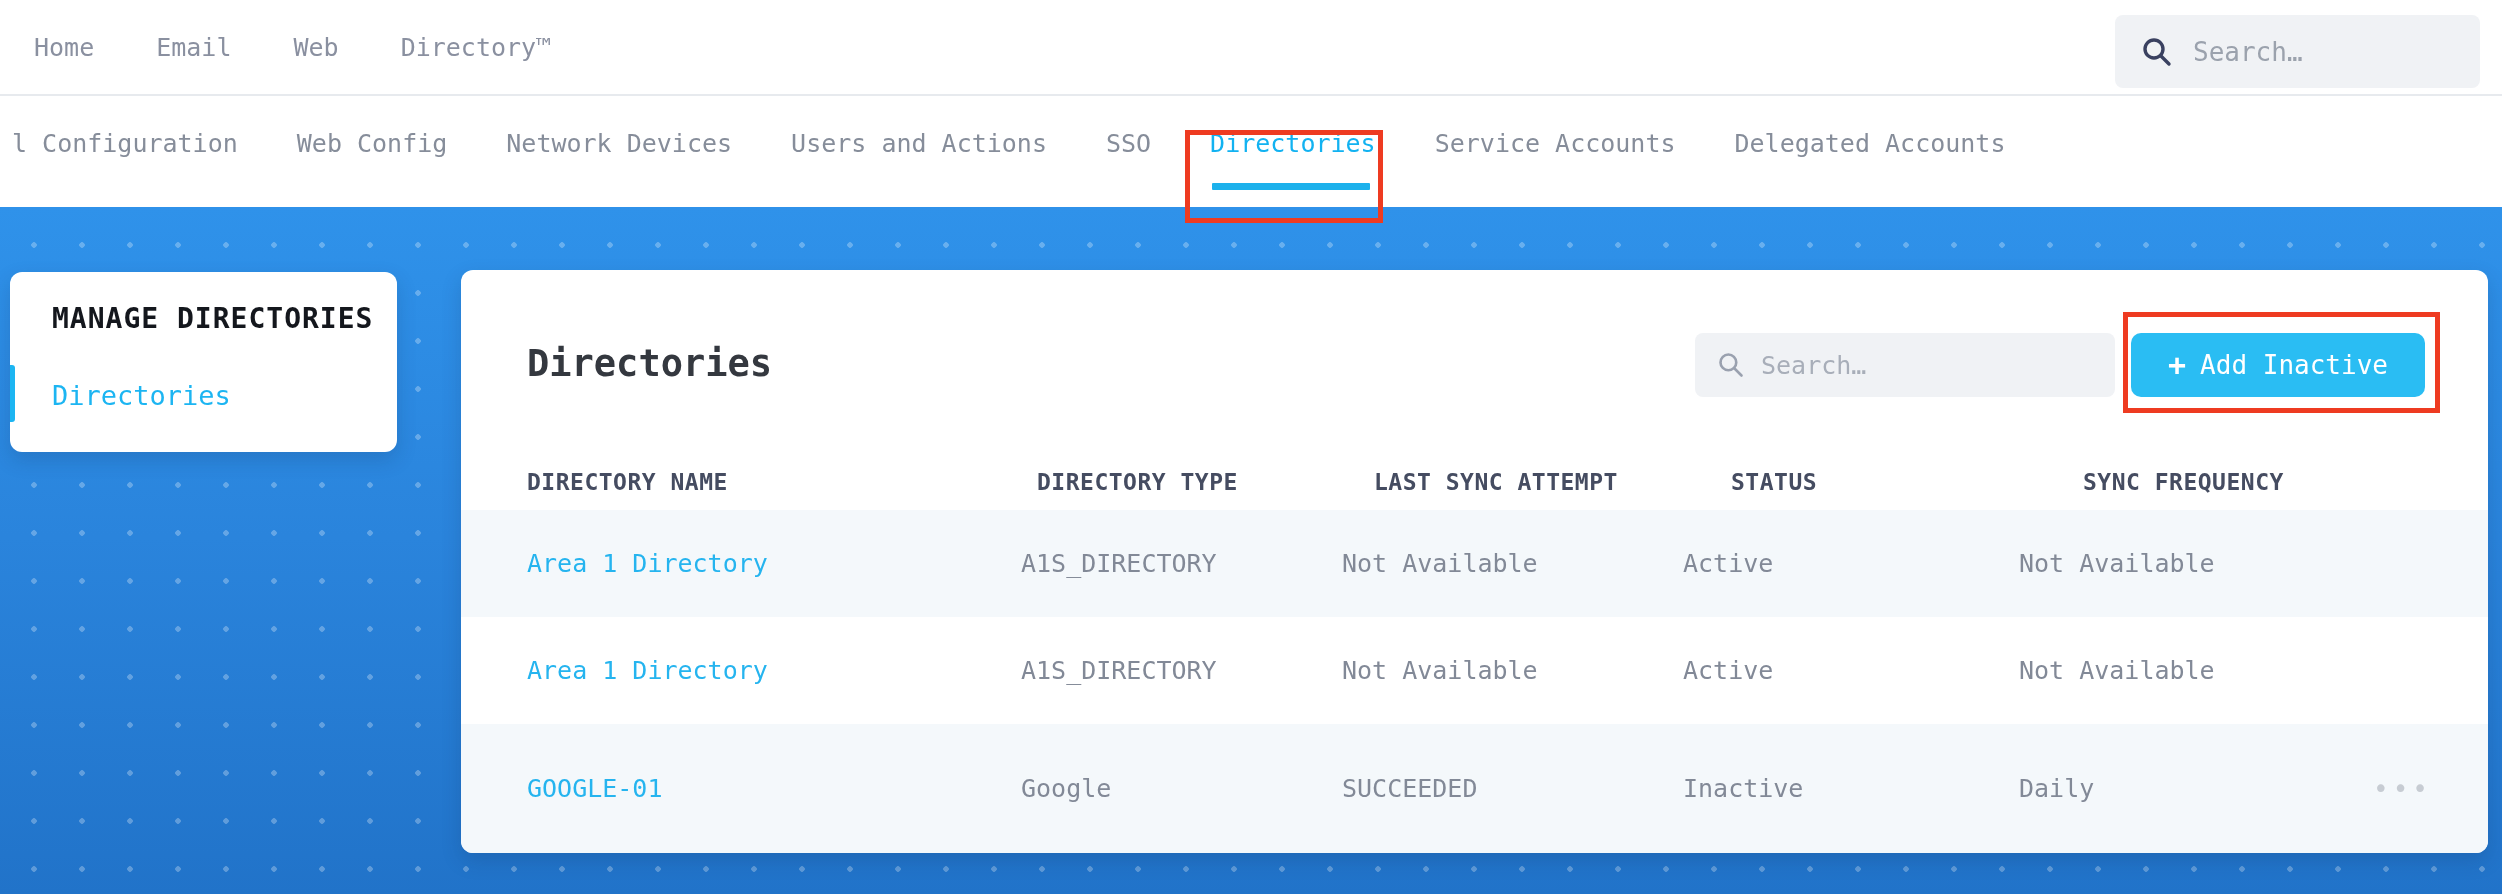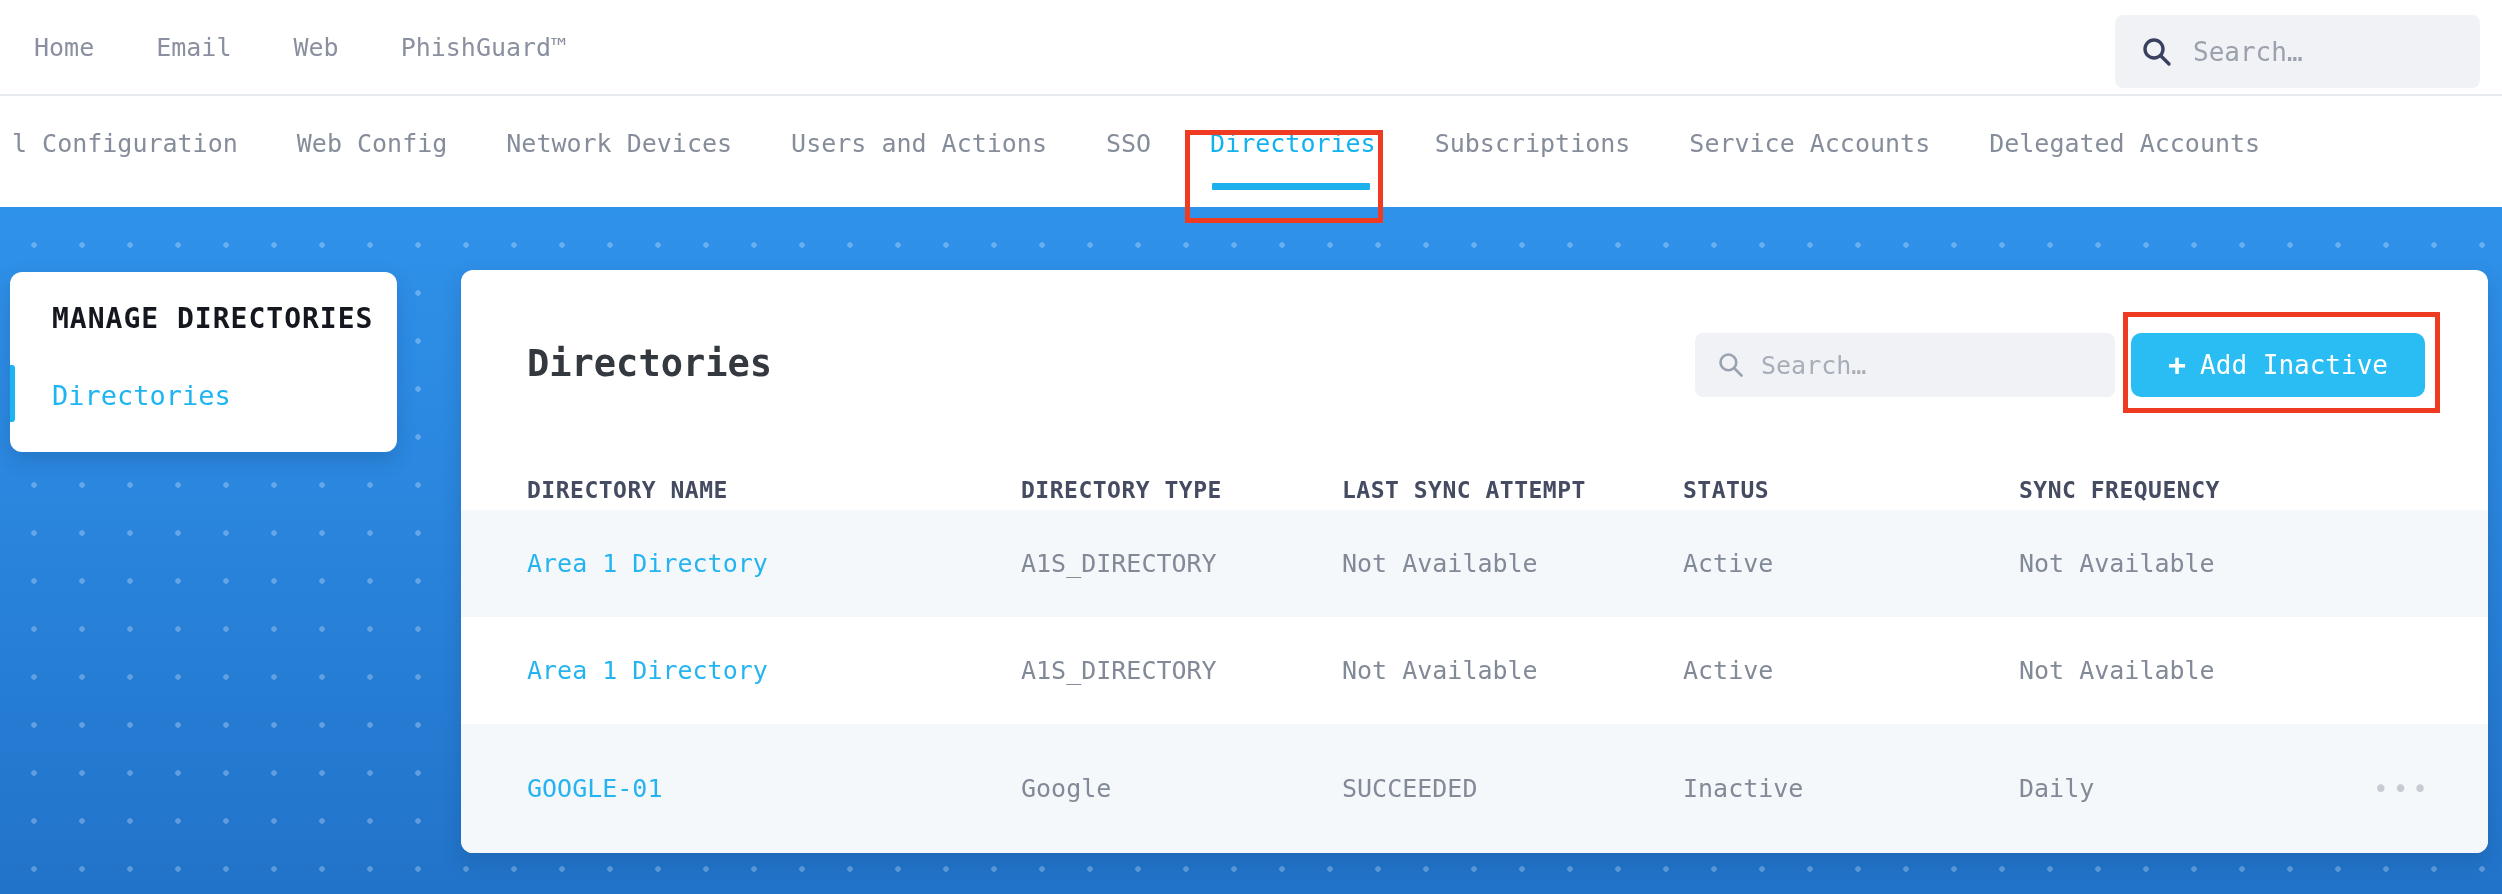--- a/index.html
+++ b/index.html
@@ -102,21 +102,21 @@
     font-family:inherit; font-size:26px; color:#ffffff;
   }
   .add-btn .plus { font-size:30px; font-weight:bold; line-height:1; }
 
   
   .t-grid {
     display:grid;
     grid-template-columns:494px 321px 341px 336px 340px 1fr;
     align-items:center; padding-left:66px;
   }
-  .thead { position:absolute; left:0; top:191px; width:100%; height:57px; }
+  .thead { position:absolute; left:0; top:183px; width:100%; height:57px;gap:16px; }
   .thead .th {
     font-size:23px; font-weight:bold; color:#454c61; letter-spacing:0.5px;
     white-space:nowrap;
   }
   .trow { position:absolute; left:0; width:100%; height:107px; }
   .trow.r1 { top:240px; background:#f4f8fb; }
   .trow.r2 { top:347px; background:#ffffff; }
   .trow.r3 { top:454px; height:129px; background:#f4f8fb; }
   .td { font-size:25px; color:#828997; white-space:nowrap; }
   .td.link { color:#25b4ef; cursor:pointer; }
@@ -131,38 +131,37 @@
 </style>
 </head>
 <body>
 
 <div class="page">
 
   <header class="nav1">
     <span class="nav1-item">Home</span>
     <span class="nav1-item">Email</span>
     <span class="nav1-item">Web</span>
-    <span class="nav1-item">PhishGuard™</span>
+    <span class="nav1-item">Directory™</span>
     <div class="nav1-search">
       <svg width="32" height="32" viewBox="0 0 32 32">
         <circle cx="13" cy="13" r="9" fill="none" stroke="#3a4160" stroke-width="3.4"></circle>
         <line x1="20" y1="20" x2="28" y2="28" stroke="#3a4160" stroke-width="3.4" stroke-linecap="round"></line>
       </svg>
       <input type="text" placeholder="Search…" style="">
     </div>
   </header>
 
   <nav class="nav2">
     <span class="tab">l Configuration</span>
     <span class="tab">Web Config</span>
     <span class="tab">Network Devices</span>
     <span class="tab">Users and Actions</span>
     <span class="tab">SSO</span>
     <span class="tab active">Directories</span>
-    <span class="tab">Subscriptions</span>
     <span class="tab">Service Accounts</span>
     <span class="tab">Delegated Accounts</span>
   </nav>
 
   <div class="canvas">
 
     <aside class="side-card">
       <div class="side-active-bar"></div>
       <div class="side-title">MANAGE DIRECTORIES</div>
       <div class="side-link">Directories</div>

